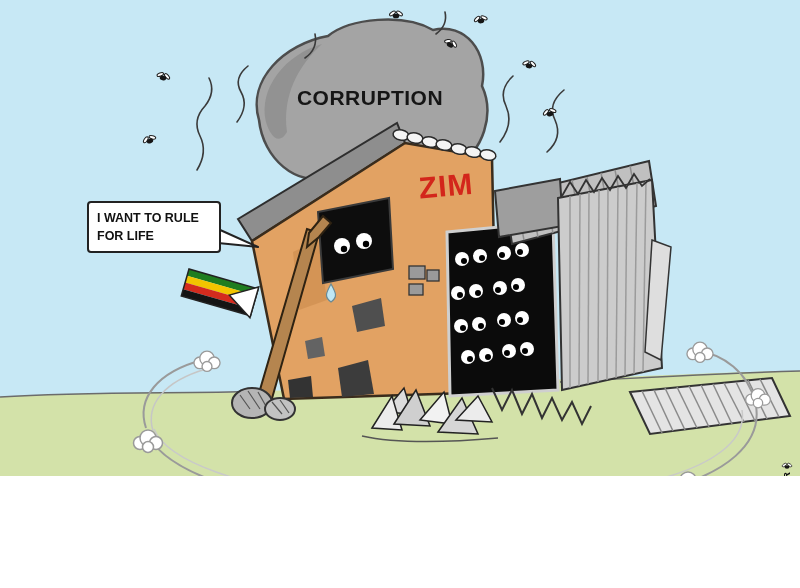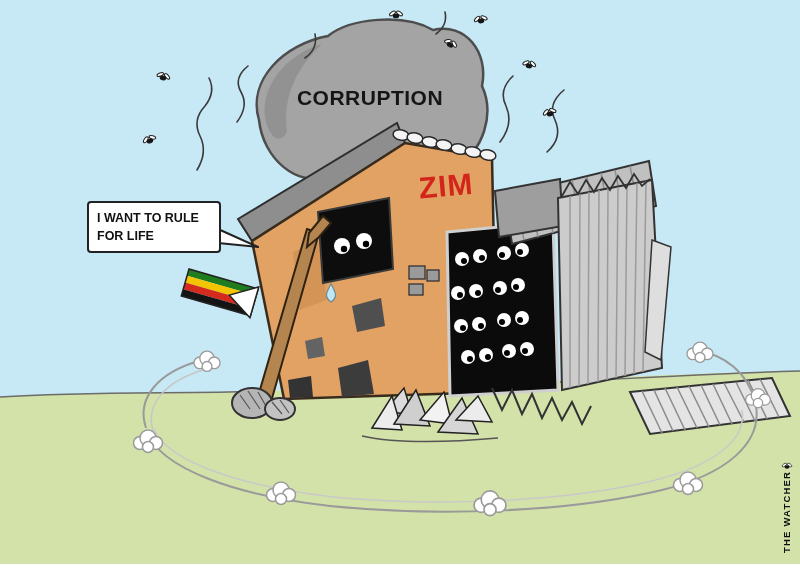--- a/index.html
+++ b/index.html
@@ -1,16 +1,16 @@
 <!DOCTYPE html>
 <html><head>
 <meta charset="utf-8">
 <style>
   html,body{margin:0;padding:0;background:#ffffff;}
-  #stage{position:relative;width:800px;height:564px;overflow:hidden;font-family:"Liberation Sans",sans-serif;}
+  #stage{position:relative;width:800px;height:476px;overflow:hidden;font-family:"Liberation Sans",sans-serif;}
   svg{display:block;}
   text{font-family:"Liberation Sans",sans-serif;}
   .boulder-title{font-size:21px;font-weight:700;letter-spacing:.5px;fill:#151515;}
   .zim-title{font-size:30px;font-weight:800;letter-spacing:1px;}
   .bubble-text{font-size:12.5px;font-weight:700;fill:#111111;}
   .sig-text{font-size:9.5px;font-weight:700;letter-spacing:1.2px;fill:#111111;}
 </style>
 </head>
 <body>
 

